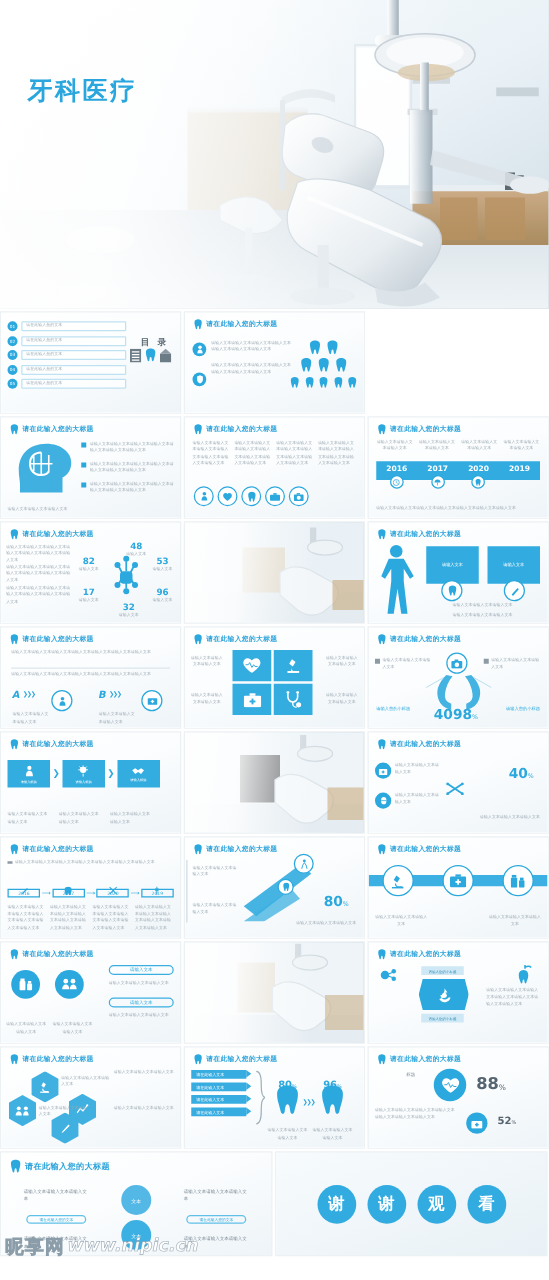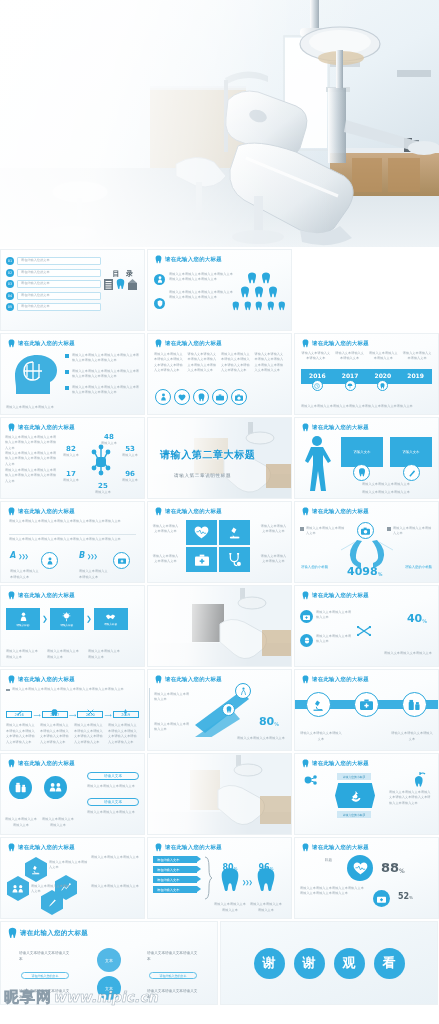--- a/index.html
+++ b/index.html
@@ -164,20 +164,21 @@
     <path d="M176 164 Q196 152 214 162 L226 176 Q216 190 196 186 L176 176 Z" fill="#eef3f6" stroke="#d8e0e6" stroke-width=".8"></path>
     <rect x="196" y="182" width="6" height="42" fill="#e6ecf0"></rect>
     <ellipse cx="199" cy="226" rx="20" ry="6" fill="#e9eff3"></ellipse>
 
     <ellipse cx="80" cy="192" rx="28" ry="11" fill="#f0f4f7" stroke="#e0e7ec" stroke-width=".8"></ellipse>
     <rect x="77" y="198" width="5" height="32" fill="#e9eff3"></rect>
     <ellipse cx="72" cy="233" rx="24" ry="7" fill="#eef3f6"></ellipse>
   </svg>
   <div class="wash"></div>
   <div class="hero-text">
+    <div class="h-t1">牙科医疗</div>
   </div>
 </div>
 
 <div class="grid">
 
   <div class="row">
 
     <div class="slide">
       <div style="position:absolute;left:5px;top:7px;width:95px;display:flex;flex-direction:column;gap:3.5px;">
         <div style="display:flex;align-items:center;gap:3px;">
@@ -459,40 +460,36 @@
       </div>
       <div style="position:absolute;left:62px;top:52px;text-align:center;">
         <div class="pct">17</div>
         <div class="tiny">请输入文本</div>
       </div>
       <div style="position:absolute;right:6px;top:52px;text-align:center;">
         <div class="pct">96</div>
         <div class="tiny">请输入文本</div>
       </div>
       <div style="position:absolute;left:94px;bottom:3px;text-align:center;">
-        <div class="pct">25</div>
+        <div class="pct">32</div>
         <div class="tiny">请输入文本</div>
       </div>
     </div>
 
     <div class="slide photo">
       <svg width="143" height="80" viewBox="0 0 143 80" preserveAspectRatio="none">
         <rect width="143" height="80" fill="#eaf1f6"></rect>
           <rect y="56" width="143" height="24" fill="#e4ecf1"></rect>
         <rect x="46" y="20" width="34" height="36" fill="#d9c8ab" opacity=".55"></rect>
         <rect x="100" y="4" width="5" height="14" fill="#cfd8de"></rect>
         <ellipse cx="112" cy="20" rx="14" ry="6" fill="#eef3f6" stroke="#d3dce2"></ellipse>
         <path d="M76 40 Q86 32 100 38 L118 48 Q126 54 120 64 L110 72 Q100 77 90 70 L76 58 Z" fill="#f2f6f9" stroke="#dbe3e8"></path>
         <rect x="118" y="46" width="25" height="24" fill="#c6a87d" opacity=".6"></rect>
       </svg>
       <div class="ph-wash"></div>
-      <div class="ctitle">
-        <div class="ct">请输入第二章大标题</div>
-        <div class="cs">请输入第二章说明性标题</div>
-      </div>
     </div>
 
     <div class="slide">
       <div class="stitle">
         <svg class="tooth" viewBox="0 0 24 30">
             <path d="M12 1C7 1 2 3 2 9c0 7 2 10 3.5 17 .7 3 3.3 3 3.8 0 .5-3 .6-7 2.7-7s2.2 4 2.7 7c.5 3 3.1 3 3.8 0C20 19 22 16 22 9c0-6-5-8-10-8z" fill="#2ba8dd"></path>
           </svg>
         <span>请在此输入您的大标题</span>
       </div>
       <svg width="32" height="58" viewBox="0 0 32 58" style="position:absolute;left:6px;top:17px;">

